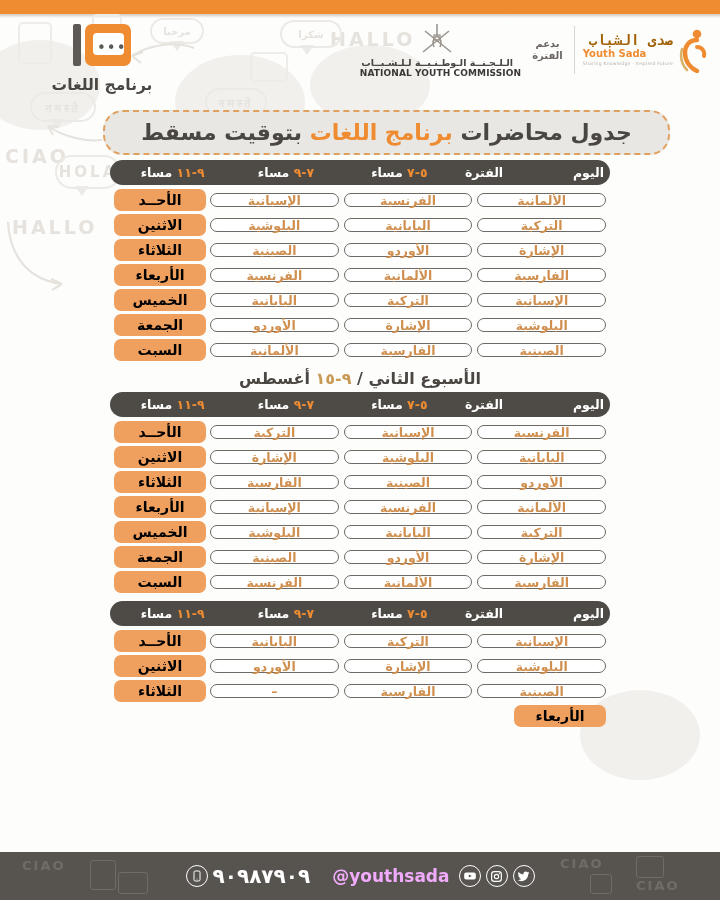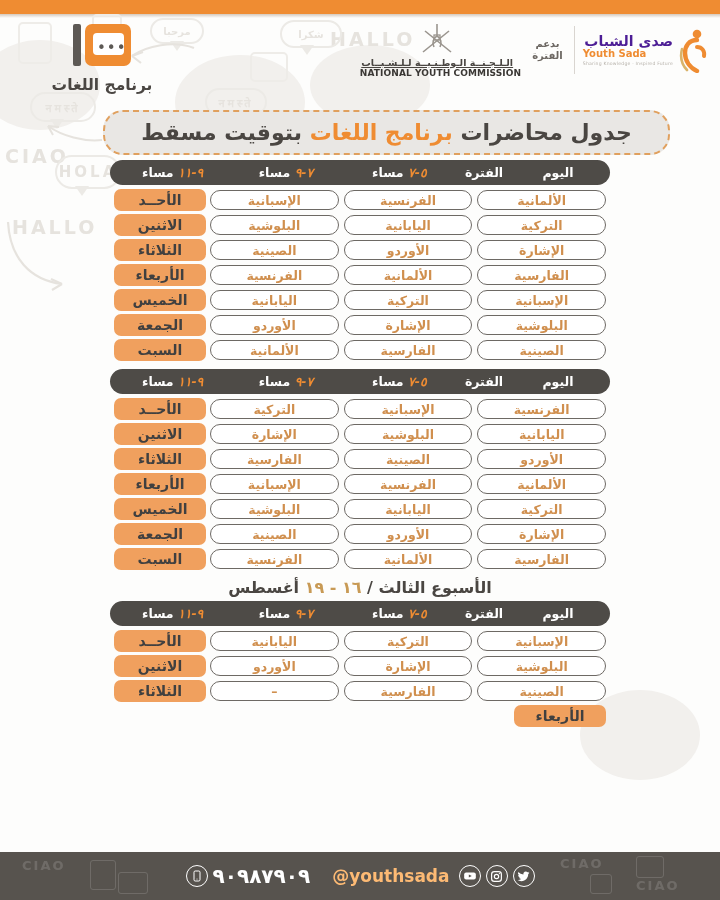--- a/index.html
+++ b/index.html
@@ -160,21 +160,20 @@
     width: 40px; height: 34px;
     margin: 0 auto 1px;
     position: relative;
   }
   .nyc-ar {
     font-size: 9.5px;
     color: #4a4642;
     letter-spacing: 1px;
     font-weight: bold;
     direction: rtl;
-    text-decoration: underline;
   }
   .nyc-en {
     font-size: 9px;
     color: #3a3734;
     font-weight: bold;
     letter-spacing: .1px;
     direction: ltr;
     text-align: right;
   }
   .bidaam {
@@ -197,23 +196,24 @@
     align-items: center;
     gap: 5px;
   }
   .ysada-mark {
     width: 30px; height: 46px;
     position: relative;
   }
   .ysada-text { direction: rtl; text-align: right; }
   .ysada-ar {
     font-size: 14px;
-    color: #4c1d95;
+    color: #a16207;
     font-weight: bold;
     line-height: 1.05;
+    font-family: Liberation Mono, monospace;
   }
   .ysada-en {
     font-size: 10px;
     color: #ef8c32;
     font-weight: bold;
     line-height: 1.05;
     direction: ltr;
     text-align: left;
   }
   .ysada-tag {
@@ -285,56 +285,56 @@
     padding: 0 6px;
     margin-bottom: 4px;
   }
   .th {
     color: #ffffff;
     font-size: 12.5px;
     font-weight: bold;
     text-align: center;
     direction: rtl;
   }
-  .th-day { width: 92px; }
+  .th-day { width: 92px; text-align: right; }
   .th-period { width: 56px; }
   .th-slot { flex: 1; }
-  .th-num { color: #ef8c32; font-weight: bold; font-style: italic; }
+  .th-num { color: #ef8c32; font-weight: bold; }
 
   .row {
     display: flex;
     align-items: center;
     gap: 4px;
     margin-bottom: 3px;
     padding: 0 4px;
   }
   .day-cell {
     width: 92px;
     height: 22px;
     background: #f0a05e;
     border-radius: 7px;
-    color: #404040;
+    color: #000000;
     font-size: 14px;
     font-weight: bold;
     display: flex;
     align-items: center;
     justify-content: center;
     direction: rtl;
     letter-spacing: -.2px;
     order: 3;
   }
   .slots {
     flex: 1;
     display: flex;
     gap: 5px;
     direction: rtl;
   }
   .cell {
     flex: 1;
-    height: 20px;
+    height: 14px;
     background: #ffffff;
     border: 1.4px solid #6d6964;
     border-radius: 11px;
     color: #d08f4e;
     font-size: 12.5px;
     font-weight: bold;
     display: flex;
     align-items: center;
     justify-content: center;
     direction: rtl;
@@ -397,21 +397,21 @@
   .sicon {
     width: 22px; height: 22px;
     border: 1.6px solid #ffffff;
     border-radius: 50%;
     display: flex;
     align-items: center;
     justify-content: center;
     color: #ffffff;
   }
   .handle {
-    color: #fdba74;
+    color: #f0abfc;
     font-size: 17px;
     font-weight: bold;
     margin-right: 4px;
     direction: ltr;
     position: relative;
     z-index: 2;
   }
   .phone-group {
     display: flex;
     align-items: center;
@@ -604,20 +604,23 @@
           <div class="slots">
             <div class="cell">الصينية</div>
             <div class="cell">الفارسية</div>
             <div class="cell">الألمانية</div>
           </div>
         </div>
       </div>
     </div>
 
     <div class="section">
+      <div class="week-title">
+        <span>الأسبوع الثاني / </span><span class="week-date">٩-١٥</span><span> أغسطس</span>
+      </div>
       <div class="table">
         <div class="thead">
           <div class="th th-day">اليوم</div>
           <div class="th th-period">الفترة</div>
           <div class="th th-slot"><span class="th-num">٥-٧</span><span> مساء</span></div>
           <div class="th th-slot"><span class="th-num">٧-٩</span><span> مساء</span></div>
           <div class="th th-slot"><span class="th-num">٩-١١</span><span> مساء</span></div>
         </div>
 
         <div class="row">
@@ -673,23 +676,20 @@
           <div class="slots">
             <div class="cell">الفارسية</div>
             <div class="cell">الألمانية</div>
             <div class="cell">الفرنسية</div>
           </div>
         </div>
       </div>
     </div>
 
     <div class="section">
-      <div class="week-title">
-        <span>الأسبوع الثالث / </span><span class="week-date">١٦ - ١٩</span><span> أغسطس</span>
-      </div>
       <div class="table">
         <div class="thead">
           <div class="th th-day">اليوم</div>
           <div class="th th-period">الفترة</div>
           <div class="th th-slot"><span class="th-num">٥-٧</span><span> مساء</span></div>
           <div class="th th-slot"><span class="th-num">٧-٩</span><span> مساء</span></div>
           <div class="th th-slot"><span class="th-num">٩-١١</span><span> مساء</span></div>
         </div>
 
         <div class="row">

